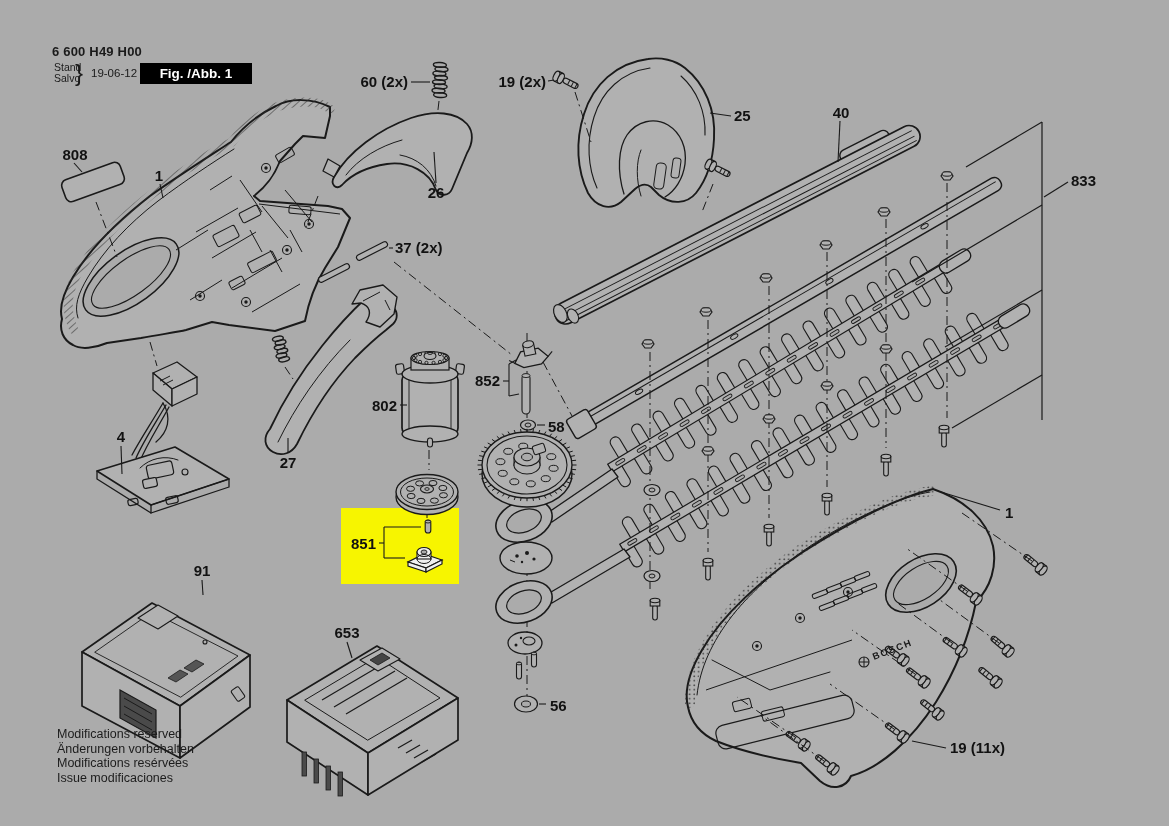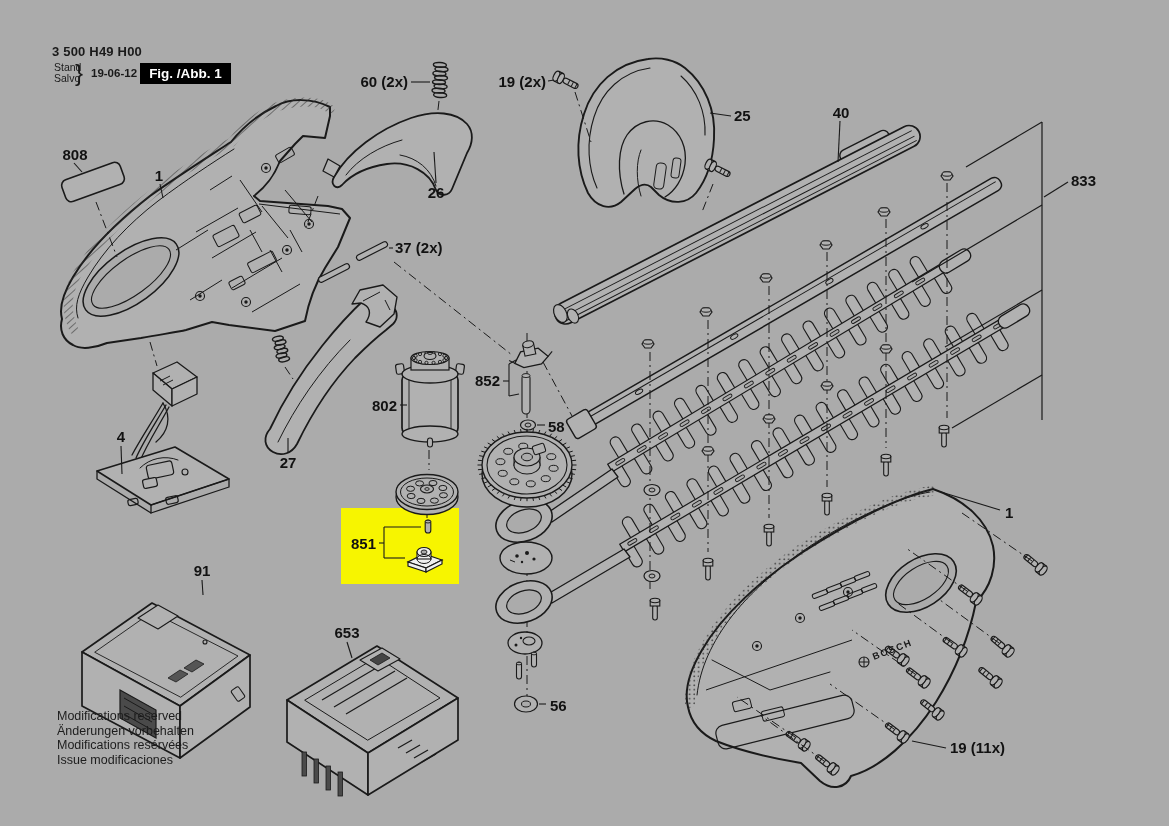--- a/index.html
+++ b/index.html
@@ -3,24 +3,24 @@
 <meta charset="utf-8">
 <style>
   html,body{margin:0;padding:0;background:#ababab;}
   .stage{position:relative;width:1169px;height:826px;background:#ababab;overflow:hidden;
          font-family:"Liberation Sans",sans-serif;color:#1a1a1a;}
   .stage svg{position:absolute;left:0;top:0;}
   .abs{position:absolute;white-space:nowrap;}
   .hdr-type{left:52px;top:44px;font-size:13px;font-weight:bold;letter-spacing:.2px;}
   .hdr-issue{left:54px;top:62px;font-size:10.5px;line-height:11px;}
   .hdr-brace{left:75px;top:59px;font-size:24px;font-weight:300;}
-  .hdr-date{left:91px;top:67px;font-size:11.5px;font-weight:bold;}
-  .figbox{left:140px;top:63px;width:91px;height:21px;background:#000;color:#fff;
+  .hdr-date{left:91px;top:67px;font-size:11.5px;}
+  .figbox{left:140px;top:63px;width:112px;height:21px;background:#000;color:#fff;
           font-size:13.5px;font-weight:bold;text-align:center;line-height:21px;}
-  .footer{left:57px;top:709px;font-size:12.5px;line-height:14.5px;color:#1c1c1c;}
+  .footer{left:57px;top:727px;font-size:12.5px;line-height:14.5px;color:#1c1c1c;}
   .footer span{display:block;}
   text.plbl{font-family:"Liberation Sans",sans-serif;font-size:15px;font-weight:bold;fill:#111;}
   text.logo{font-family:"Liberation Sans",sans-serif;font-size:9.5px;font-weight:bold;fill:#1a1a1a;letter-spacing:1.5px;}
 </style>
 </head>
 <body>
 
 <div class="stage">
 
   <svg viewBox="0 0 1169 826" width="1169" height="826">
@@ -703,21 +703,21 @@
       <text class="plbl" x="347" y="638" text-anchor="middle">653</text>
       <text class="plbl" x="550" y="711" text-anchor="start">56</text>
       <text class="plbl" x="121" y="442" text-anchor="middle">4</text>
       <text class="plbl" x="288" y="468" text-anchor="middle">27</text>
       <text class="plbl" x="1005" y="518" text-anchor="start">1</text>
       <text class="plbl" x="950" y="753" text-anchor="start">19 (11x)</text>
       <text class="logo" transform="translate(874 660) rotate(-21)">BOSCH</text>
     </g>
   </svg>
 
-  <div class="abs hdr-type">3 500 H49 H00</div>
+  <div class="abs hdr-type">6 600 H49 H00</div>
   <div class="abs hdr-issue">
     <span>Stand</span><br>
     <span>Salvo</span>
   </div>
   <div class="abs hdr-brace">}</div>
   <div class="abs hdr-date">19-06-12</div>
   <div class="abs figbox">Fig. /Abb. 1</div>
 
   <div class="abs footer">
     <span>Modifications reserved</span>

